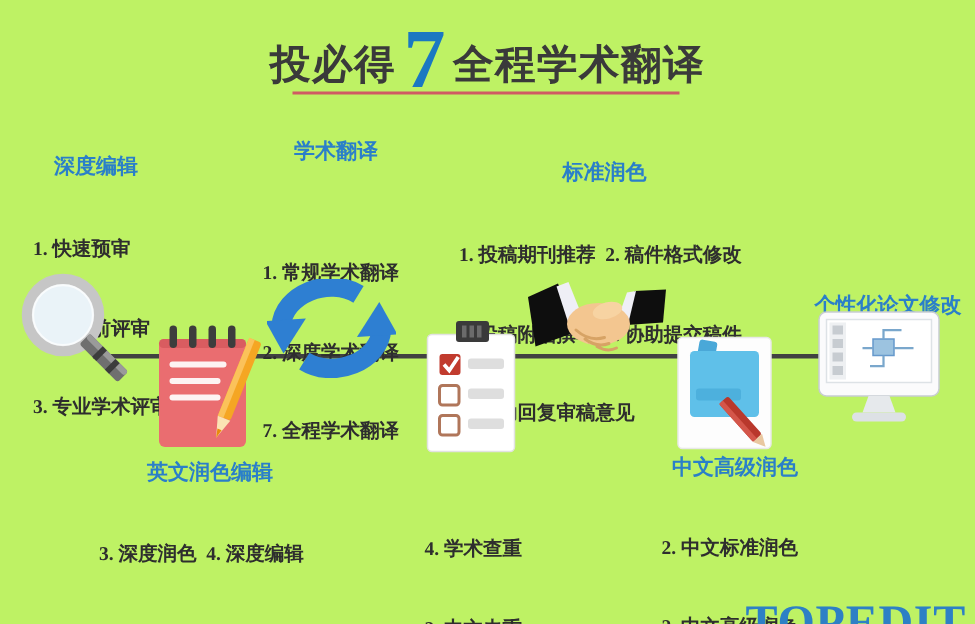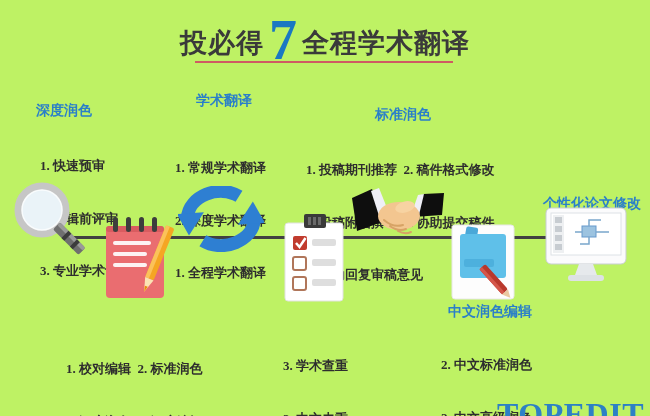--- a/index.html
+++ b/index.html
@@ -32,56 +32,56 @@
 
   <div class="title-row">
     <span class="title-part">投必得</span>
     <span class="title-num">7</span>
     <span class="title-part">全程学术翻译</span>
   </div>
   <div class="title-underline"></div>
 
   <div class="timeline"></div>
 
-  <div class="svc-title" style="left:36px;top:102px;">深度润色</div>
-  <div class="svc-list" style="left:40px;top:122px;">
+  <div class="svc-title" style="left:36px;top:102px;">深度编辑</div>
+  <div class="svc-list" style="left:22px;top:122px;">
     <div>1. 快速预审</div>
     <div>2. 编辑前评审</div>
     <div>3. 专业学术评审</div>
   </div>
 
   <div class="svc-title" style="left:196px;top:92px;">学术翻译</div>
-  <div class="svc-list" style="left:175px;top:124px;">
+  <div class="svc-list" style="left:175px;top:138px;">
     <div>1. 常规学术翻译</div>
     <div>2. 深度学术翻译</div>
-    <div>1. 全程学术翻译</div>
+    <div>7. 全程学术翻译</div>
   </div>
 
   <div class="svc-title" style="left:375px;top:106px;">标准润色</div>
   <div class="svc-list" style="left:306px;top:126px;">
     <div>1. 投稿期刊推荐  2. 稿件格式修改</div>
     <div>3. 投稿附信撰写  4. 协助提交稿件</div>
     <div>5. 协助回复审稿意见</div>
   </div>
 
   <div class="svc-title" style="left:522px;top:195px;margin-left:21px;">个性化论文修改</div>
 
+  <div class="svc-title" style="left:98px;top:306px;">英文润色编辑</div>
   <div class="svc-list" style="left:66px;top:325px;">
-    <div>1. 校对编辑  2. 标准润色</div>
     <div>3. 深度润色  4. 深度编辑</div>
     
   </div>
 
   <div class="svc-list" style="left:283px;top:322px;">
-    <div>3. 学术查重</div>
+    <div>4. 学术查重</div>
     <div>2. 中文去重</div>
     
   </div>
 
-  <div class="svc-title" style="left:448px;top:303px;">中文润色编辑</div>
+  <div class="svc-title" style="left:448px;top:303px;">中文高级润色</div>
   <div class="svc-list" style="left:441px;top:321px;">
     <div>2. 中文标准润色</div>
     <div>2. 中文高级润色</div>
   </div>
 
   <svg class="icon" style="left:8px;top:180px;" width="90" height="90" viewBox="0 0 90 90">
     <circle cx="34" cy="30" r="24" fill="#eaf3f8" stroke="#c6c6c6" stroke-width="7"></circle>
     <circle cx="34" cy="30" r="20" fill="none" stroke="#ffffff" stroke-width="1.5" opacity="0.7"></circle>
     <g transform="rotate(45 52 48)">
       <rect x="48" y="44" width="36" height="10" rx="2" fill="#6f6f6f"></rect>

